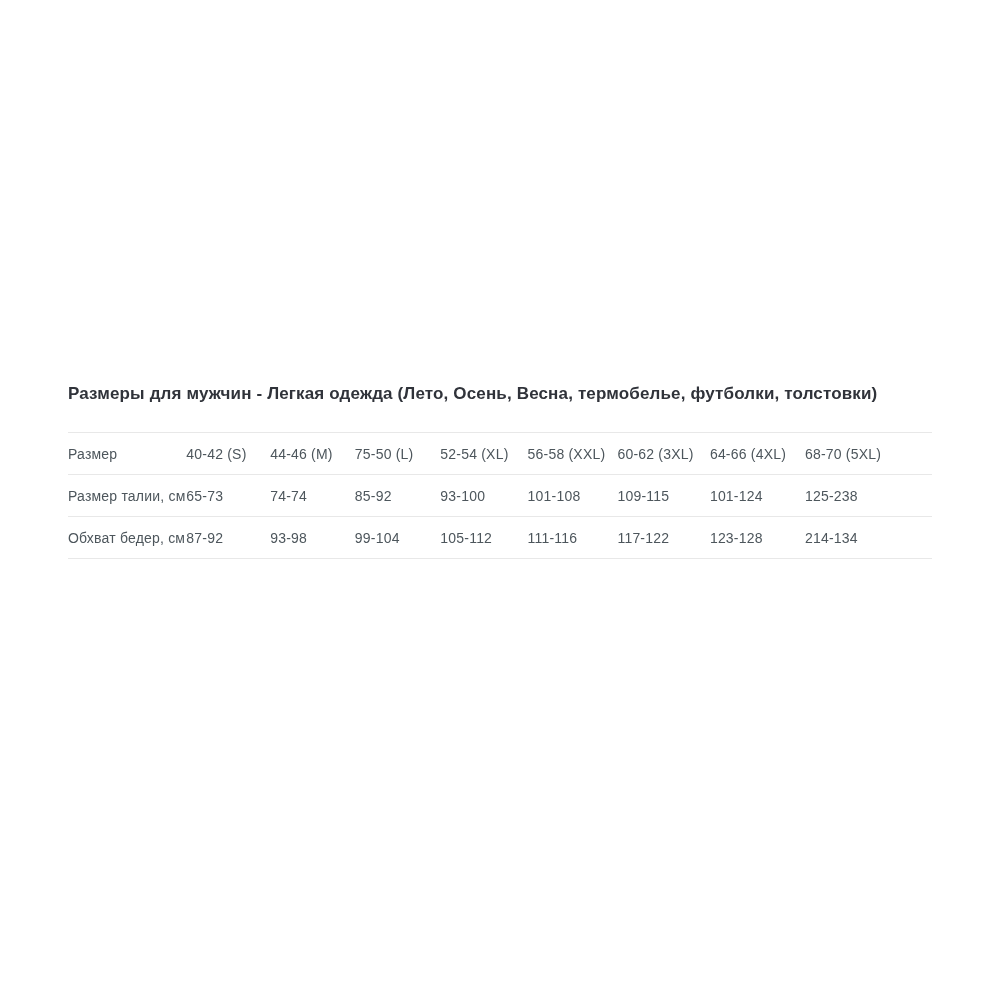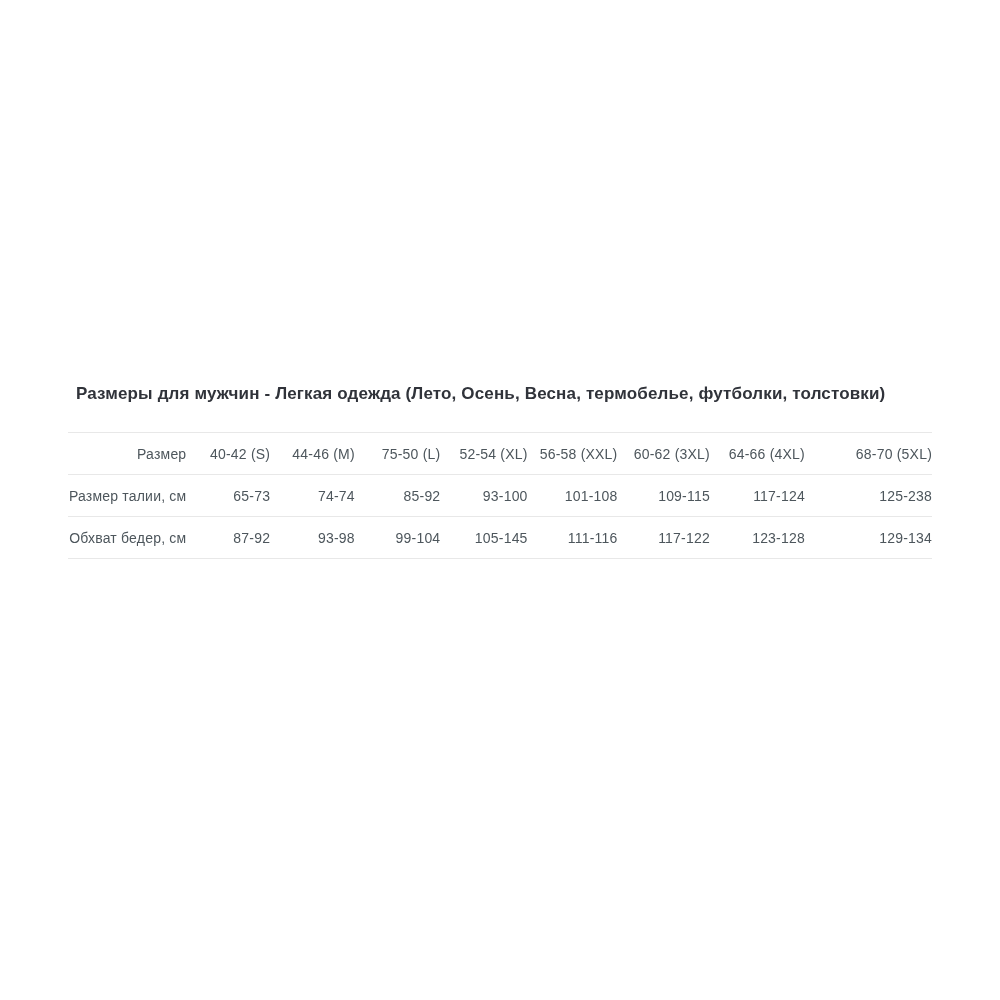--- a/index.html
+++ b/index.html
@@ -14,21 +14,21 @@
     font-family: "Liberation Sans", sans-serif;
     overflow: hidden;
   }
   .size-chart-section {
     position: absolute;
     left: 68px;
     top: 384px;
     width: 864px;
   }
   .chart-title {
-    margin: 0 0 28px 8px;
+    margin: 0 0 28px 0;
     font-size: 17px;
     font-weight: 700;
     letter-spacing: 0.15px;
     color: #30333a;
     white-space: nowrap;
   }
   table.size-table {
     width: 100%;
     border-collapse: collapse;
     table-layout: fixed;
@@ -37,28 +37,28 @@
     border-bottom: 1px solid #e8e8e8;
   }
   .size-table tr {
     border-top: 1px solid #e8e8e8;
   }
   .size-table th,
   .size-table td {
     height: 41px;
     padding: 0;
     font-weight: 400;
-    text-align: right;
+    text-align: left;
     vertical-align: middle;
     white-space: nowrap;
     letter-spacing: 0.2px;
   }
   .size-table th.label-cell,
   .size-table td.label-cell {
-    text-align: right;
+    text-align: left;
   }
 </style>
 </head>
 <body>
 
 <div class="size-chart-section">
   <h2 class="chart-title">Размеры для мужчин - Легкая одежда (Лето, Осень, Весна, термобелье, футболки, толстовки)</h2>
 
   <table class="size-table">
     <colgroup>
@@ -87,29 +87,29 @@
     </thead>
     <tbody>
       <tr>
         <td class="label-cell">Размер талии, см</td>
         <td>65-73</td>
         <td>74-74</td>
         <td>85-92</td>
         <td>93-100</td>
         <td>101-108</td>
         <td>109-115</td>
-        <td>117-124</td>
+        <td>101-124</td>
         <td>125-238</td>
       </tr>
       <tr>
         <td class="label-cell">Обхват бедер, см</td>
         <td>87-92</td>
         <td>93-98</td>
         <td>99-104</td>
-        <td>105-145</td>
+        <td>105-112</td>
         <td>111-116</td>
         <td>117-122</td>
         <td>123-128</td>
-        <td>129-134</td>
+        <td>214-134</td>
       </tr>
     </tbody>
   </table>
 </div>
 
 </body></html>

